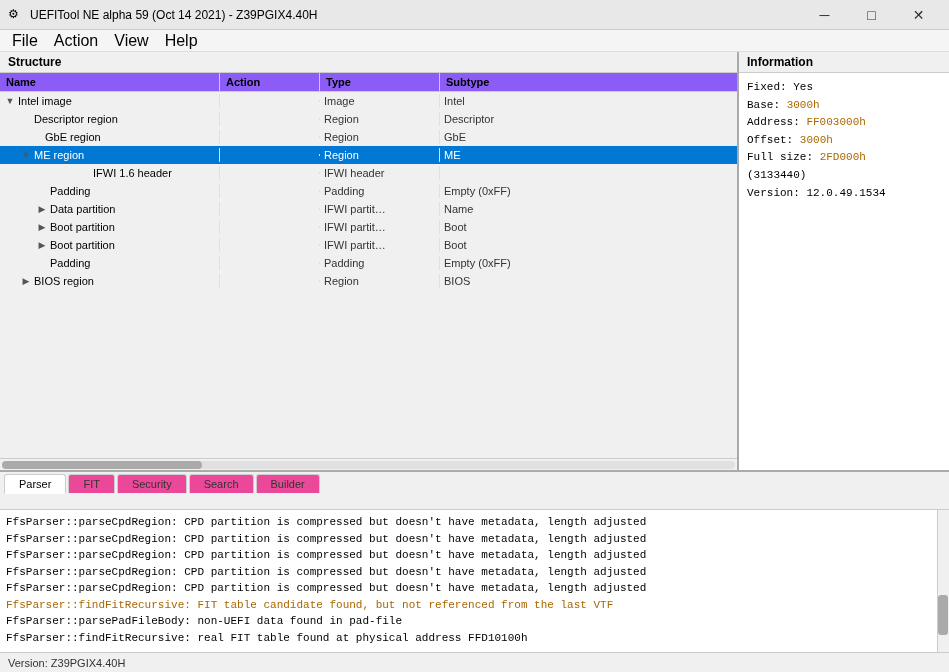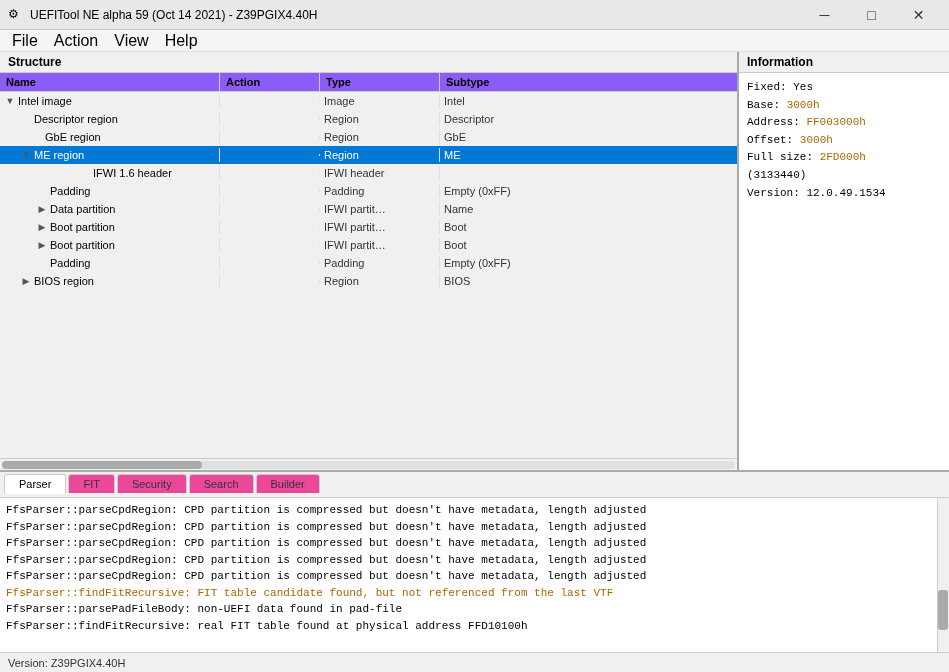--- a/index.html
+++ b/index.html
@@ -216,21 +216,21 @@
       display: flex;
       flex-direction: column;
       overflow: hidden;
     }
 
     
     .tabs-bar {
       display: flex;
       background: #f0f0f0;
       border-bottom: 1px solid #ccc;
-      padding: 2px 4px 4px;
+      padding: 2px 4px 16px;
       gap: 2px;
     }
     .tab {
       padding: 3px 14px;
       font-size: 11px;
       cursor: pointer;
       border: 1px solid #ccc;
       border-bottom: none;
       background: #ec4899;
       color: #333;

